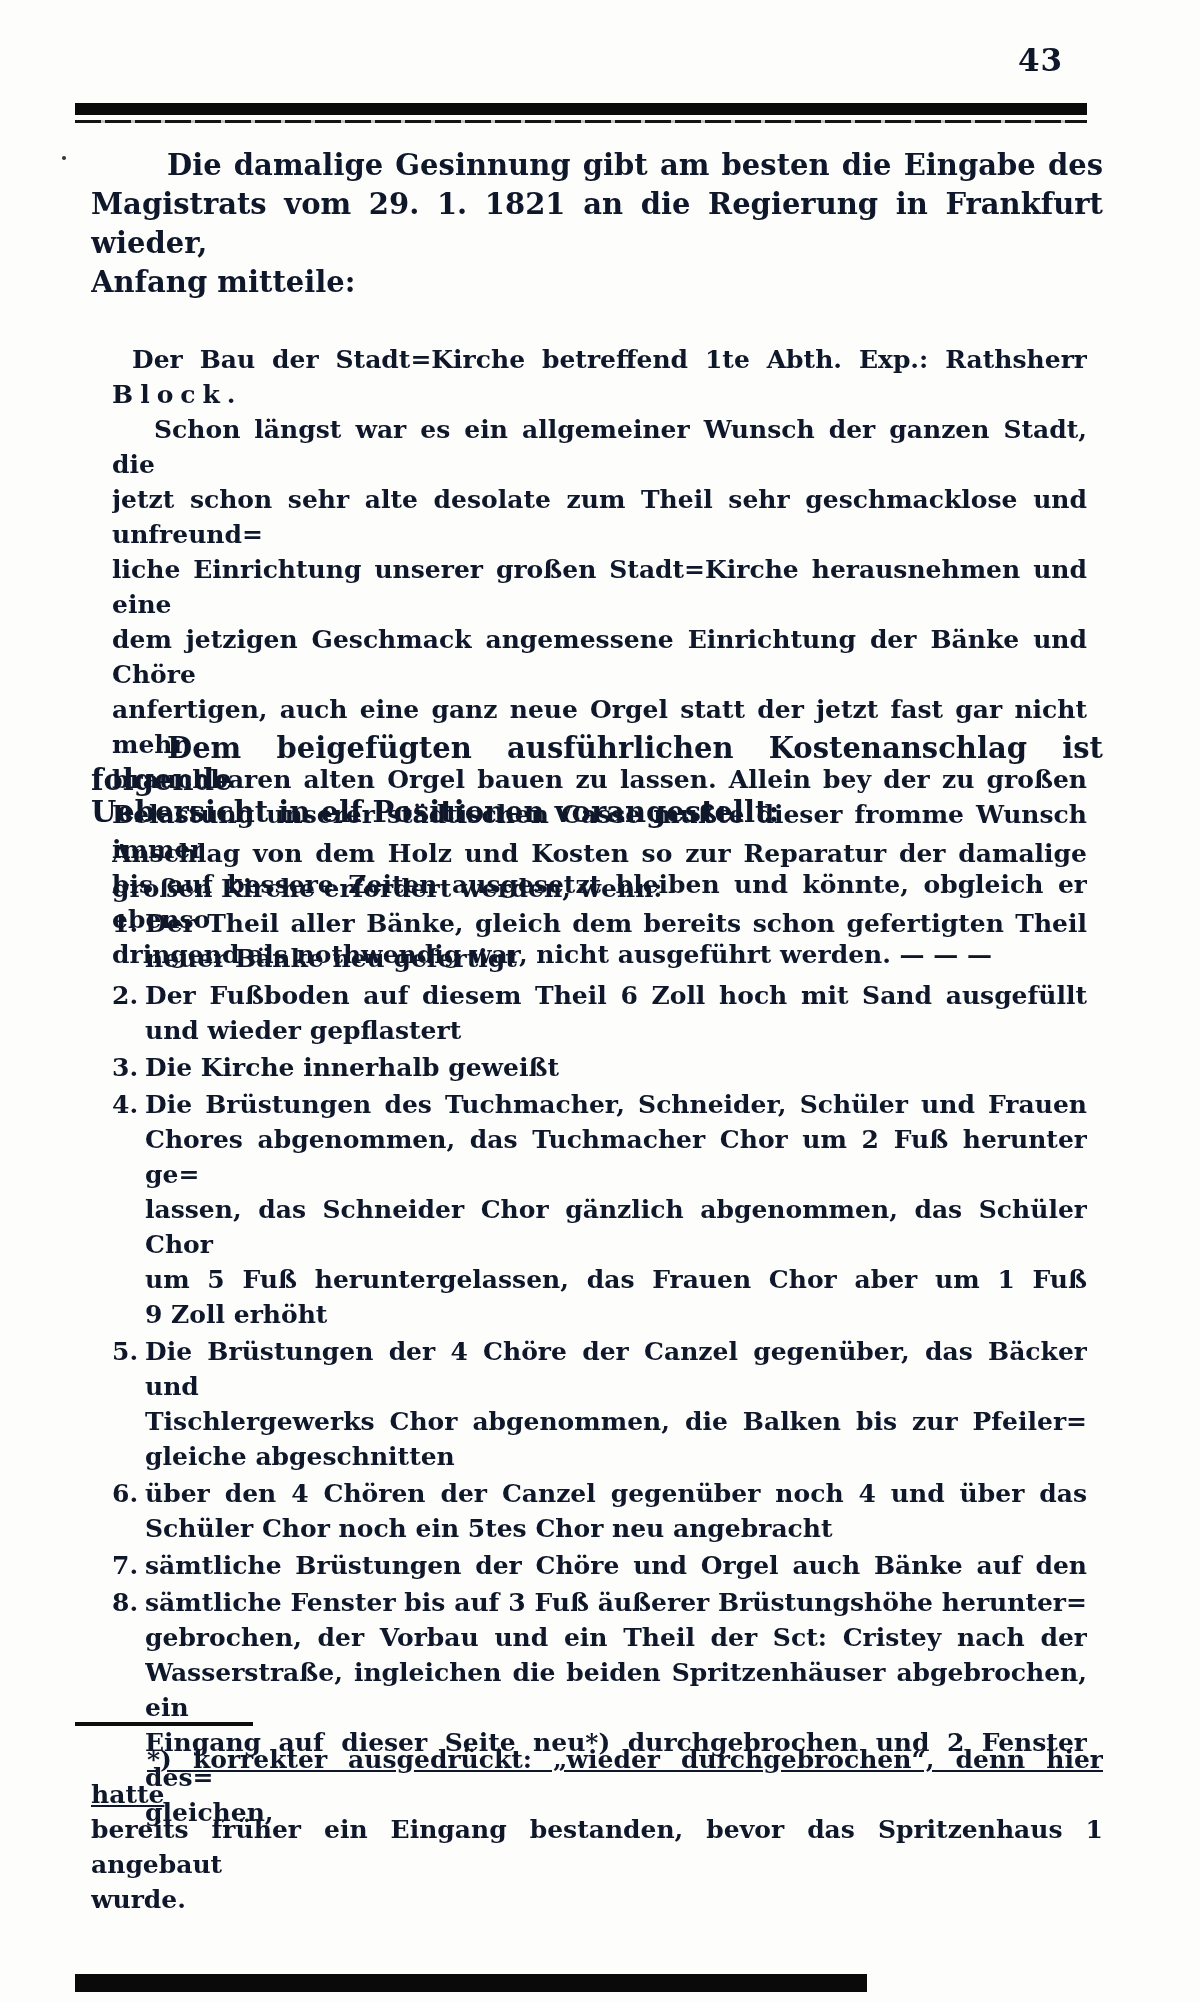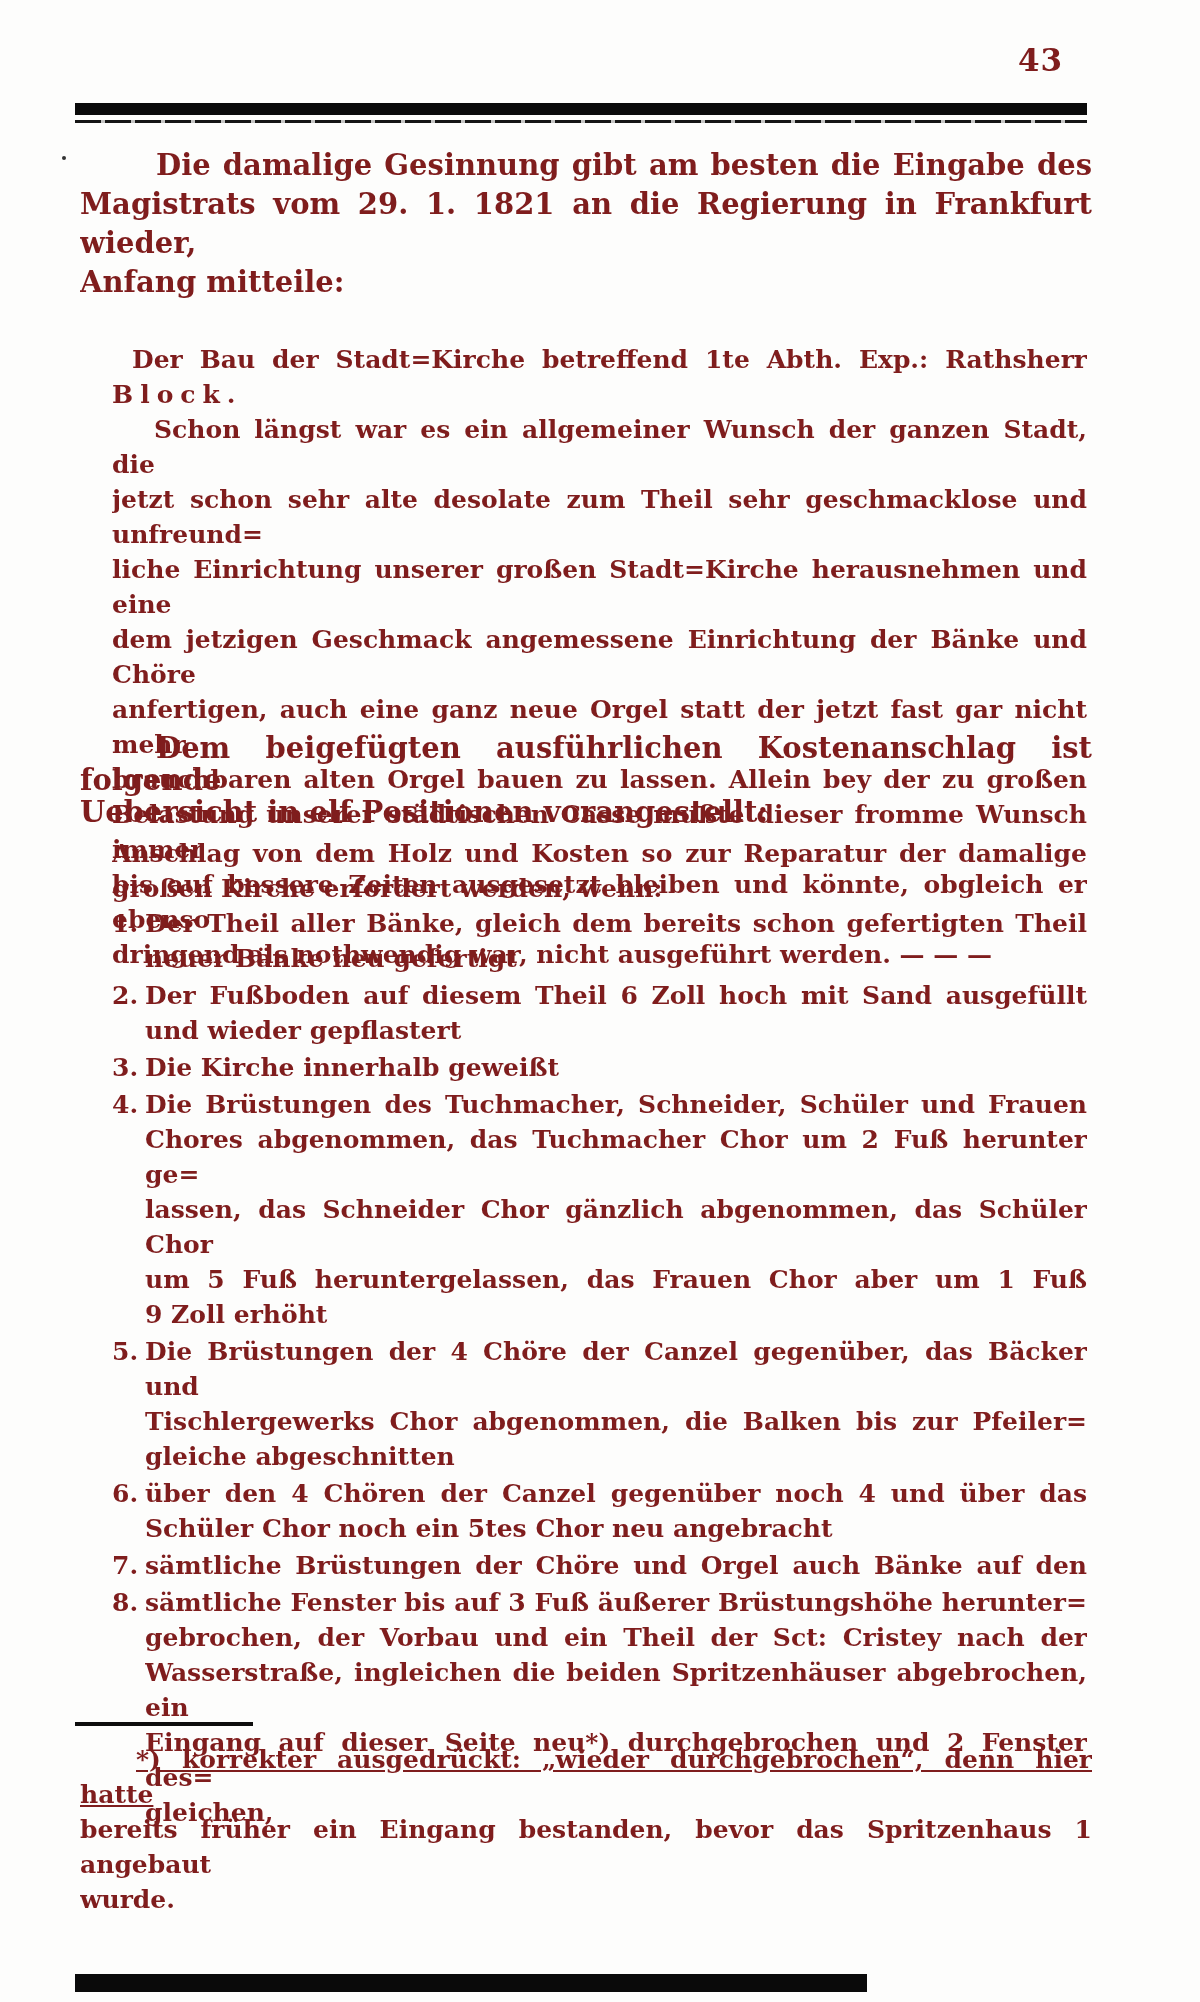--- a/index.html
+++ b/index.html
@@ -1,36 +1,36 @@
 <!DOCTYPE html>
 <html><head>
 <meta charset="utf-8">
 <style>
   html,body{margin:0;padding:0;background:#e8e8e6;}
   .page{
     position:relative;
     width:1200px;height:2002px;
     background:#fdfdfc;
     font-family:"DejaVu Serif", serif;
-    color:#7f1d1d;
+    color:#0f172a;
     overflow:hidden;
   }
   .pagenum{
     position:absolute;top:42px;left:1018px;
     font-size:31px;font-weight:700;letter-spacing:1px;
   }
   .toprule{
     position:absolute;top:103px;left:75px;width:1012px;height:12px;
     background:#0a0a0a;
   }
   .toprule-thin{
     position:absolute;top:120px;left:75px;width:1012px;height:3px;
     background:repeating-linear-gradient(90deg,#151515 0 26px,rgba(20,20,20,.25) 26px 30px);
   }
-  .block{position:absolute;left:80px;width:1012px;}
+  .block{position:absolute;left:91px;width:1012px;}
   .main{font-size:29px;line-height:39px;}
   .small{font-size:25px;line-height:35px;}
   .quote{left:112px;width:975px;}
   .line{
     font-weight:700;
     text-align:justify;
     -moz-text-align-last:justify;
     text-align-last:justify;
     overflow:hidden;
     white-space:normal;

